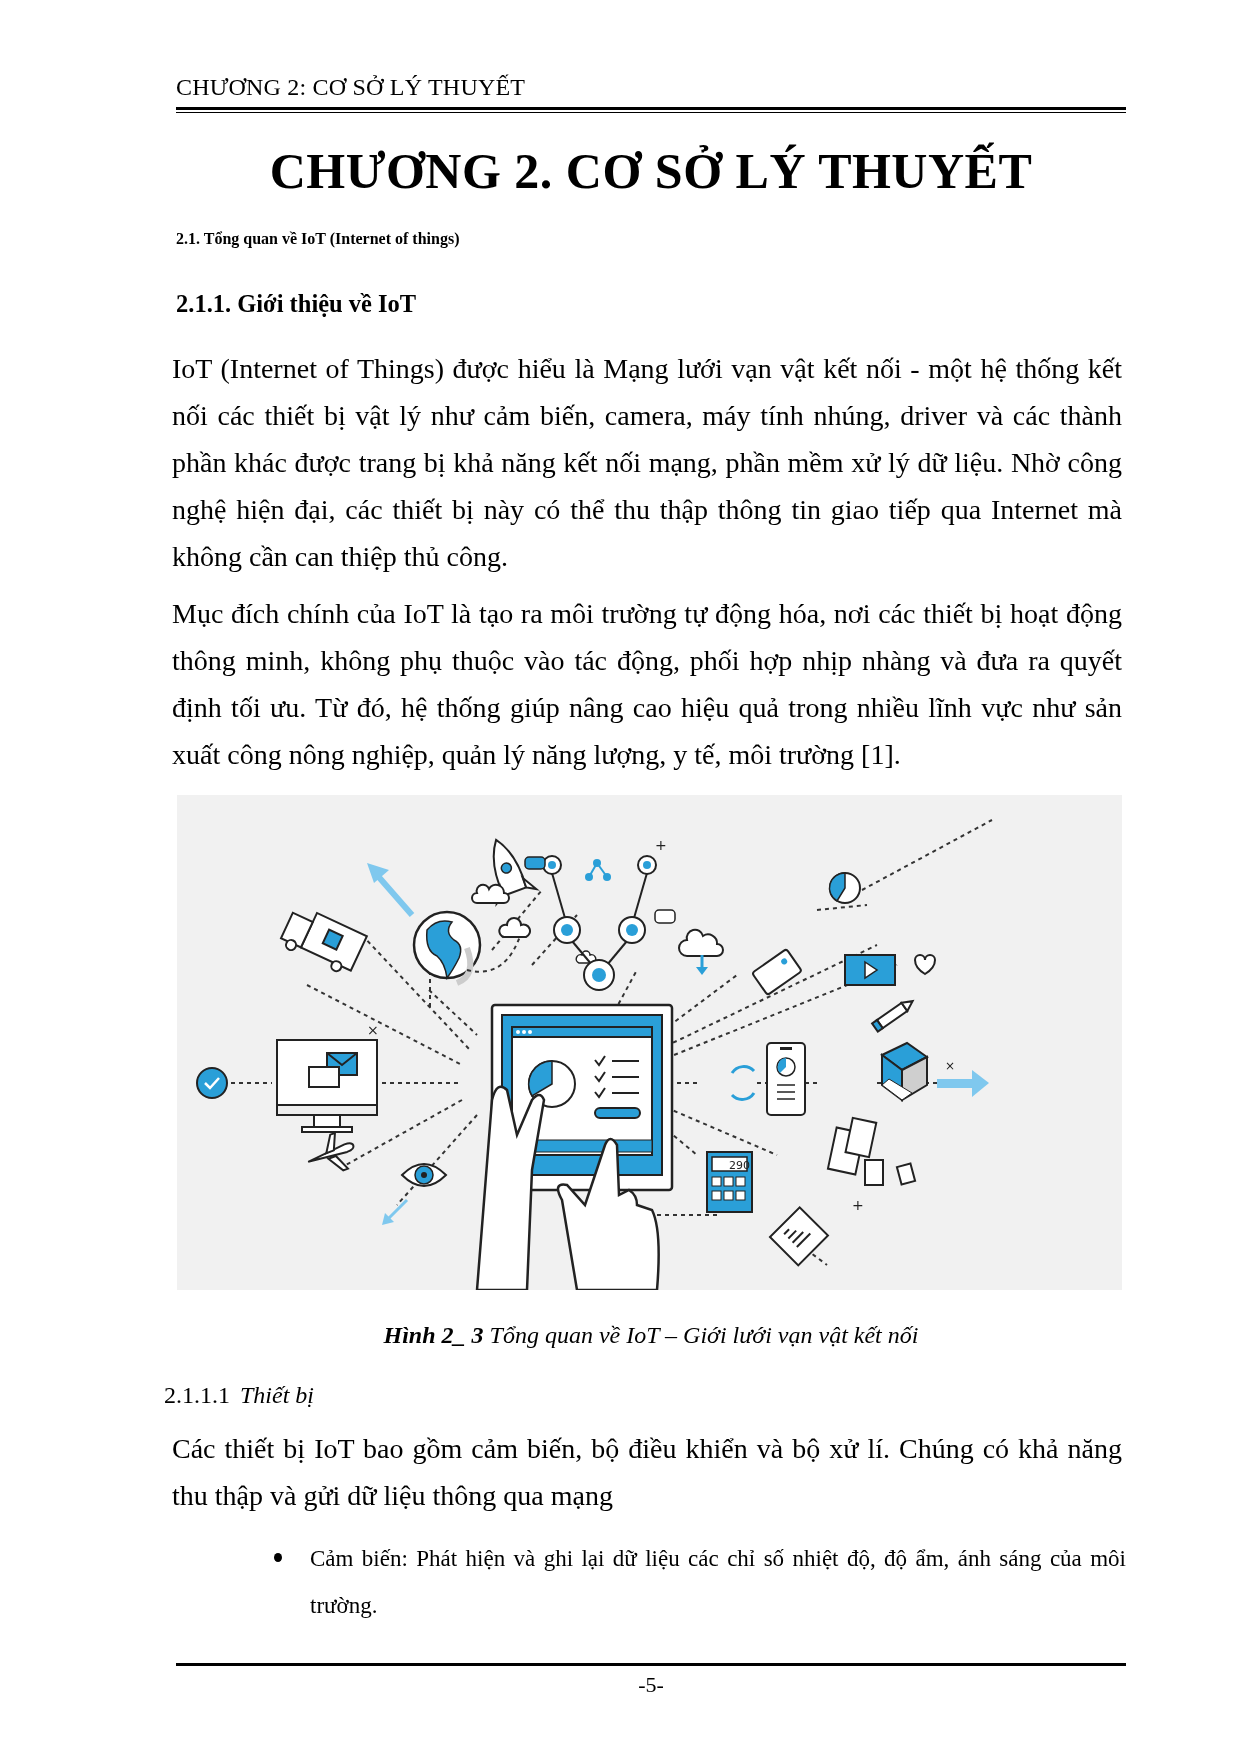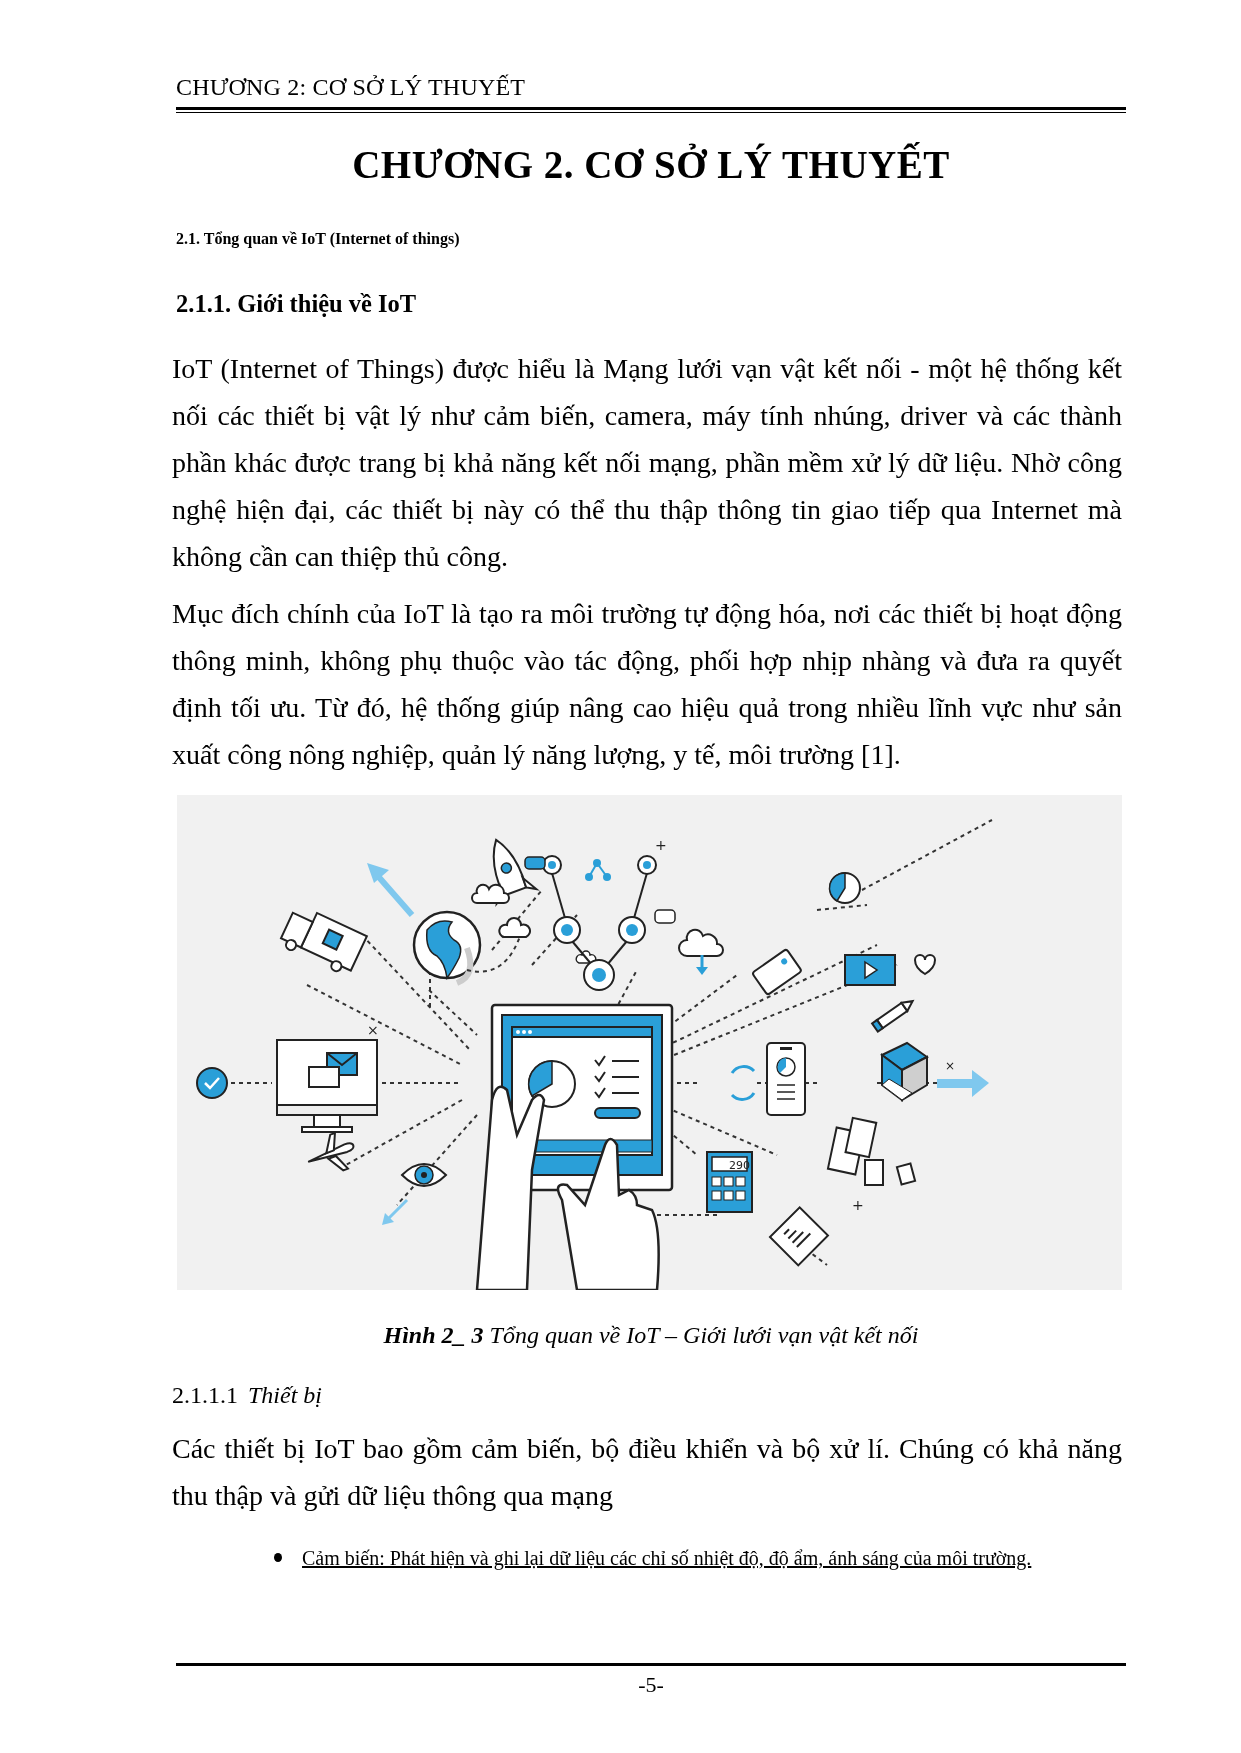--- a/index.html
+++ b/index.html
@@ -3,38 +3,38 @@
 <meta charset="utf-8">
 <style>
   html, body { margin:0; padding:0; background:#ffffff; }
   body { width:1241px; height:1753px; position:relative; overflow:hidden;
          font-family:"Liberation Serif", "DejaVu Serif", serif; color:#000; }
   .page { position:absolute; left:0; top:0; width:1241px; height:1753px; }
   .run-header { position:absolute; left:176px; top:74px; font-size:24px; letter-spacing:0.2px; }
   .rule-top-thick { position:absolute; left:176px; top:107px; width:950px; height:3px; background:#000; }
   .rule-top-thin { position:absolute; left:176px; top:112px; width:950px; height:1px; background:#000; }
   .chapter-title { position:absolute; left:176px; width:950px; top:142px; text-align:center;
-                   font-weight:bold; font-size:39px; letter-spacing:0.5px; }
+                   font-weight:bold; font-size:50px; letter-spacing:0.5px; }
   .h2 { position:absolute; left:176px; top:230px; font-weight:bold; font-size:16px; }
   .h3 { position:absolute; left:176px; top:290px; font-weight:bold; font-size:24.5px; }
   .para { position:absolute; left:172px; width:950px; font-size:28px; line-height:47px;
           text-align:justify; text-align-last:left; }
   .p1 { top:345px; }
   .p2 { top:590px; }
   .figure { position:absolute; left:177px; top:795px; width:945px; height:495px; background:#f1f1f1; overflow:hidden; }
   .figure svg { width:100%; height:100%; display:block; }
   .caption { position:absolute; left:176px; width:950px; top:1322px; text-align:center; font-size:24px; font-style:italic; }
   .caption b { font-weight:bold; }
-  .h4 { position:absolute; left:172px; top:1382px; font-size:24px; }
+  .h4 { position:absolute; left:164px; top:1382px; font-size:24px; }
   .h4 i { margin-left:10px; }
   .p3 { top:1425px; }
   .bullet-item { position:absolute; left:176px; width:950px; top:1535px; }
   .bullet-dot { position:absolute; left:98px; top:18px; width:8px; height:9px; border-radius:50%; background:#000; }
-  .bullet-text { position:absolute; left:126px; width:816px; font-size:20px; line-height:47px;
-                 text-align:justify; text-align-last:left;text-decoration:underline; }
+  .bullet-text { position:absolute; left:134px; width:816px; font-size:23px; line-height:47px;
+                 text-align:justify; text-align-last:left; }
   .rule-bottom { position:absolute; left:176px; top:1663px; width:950px; height:3px; background:#000; }
   .page-num { position:absolute; left:176px; width:950px; top:1672px; text-align:center; font-size:22px; }
 </style>
 </head>
 <body>
 
 <div class="page">
 
   <div class="run-header">CHƯƠNG 2: CƠ SỞ LÝ THUYẾT</div>
   <div class="rule-top-thick"></div>

